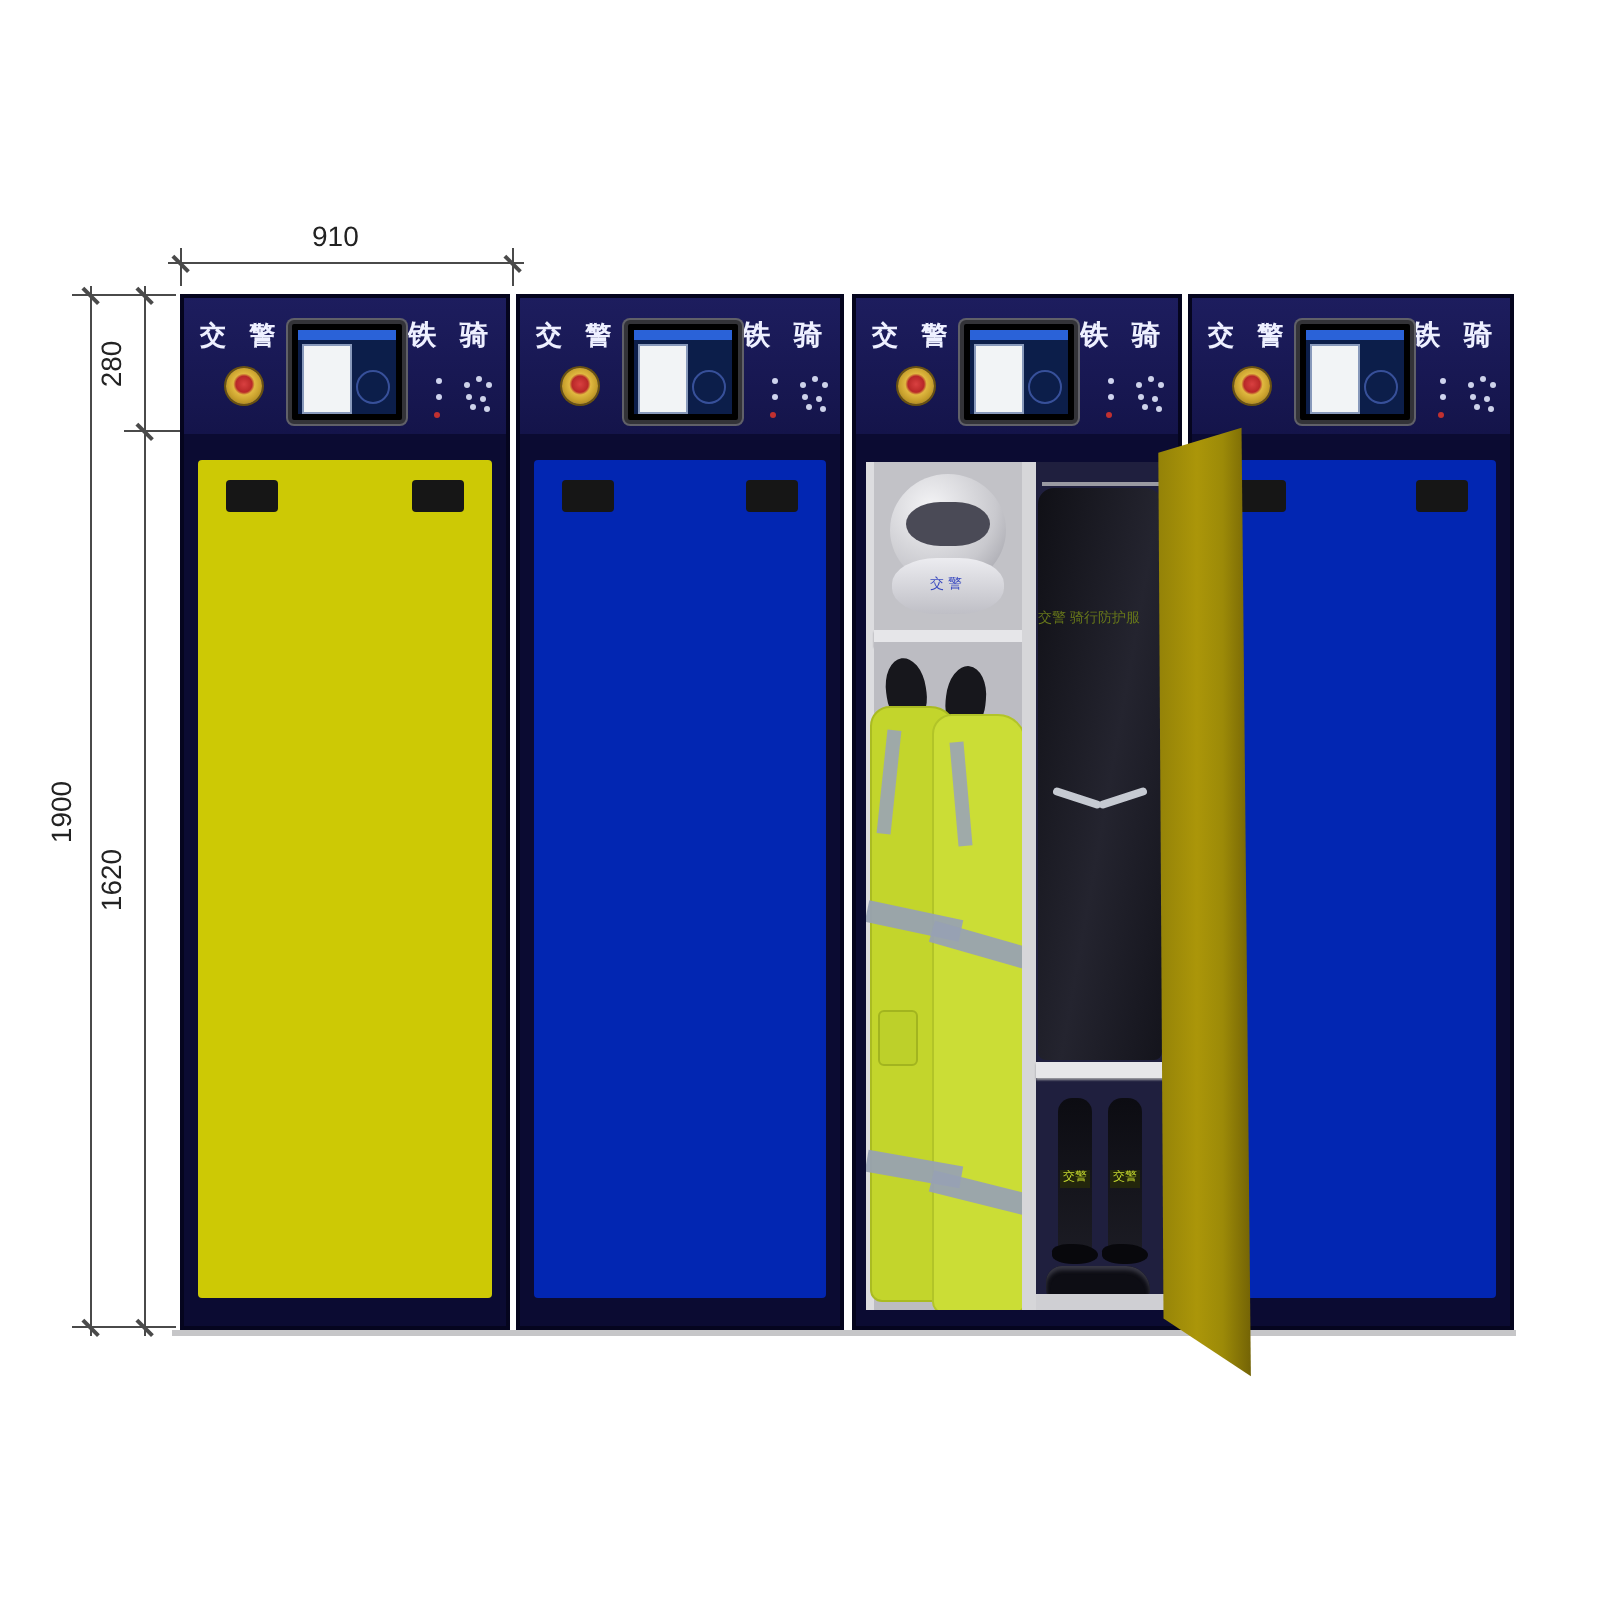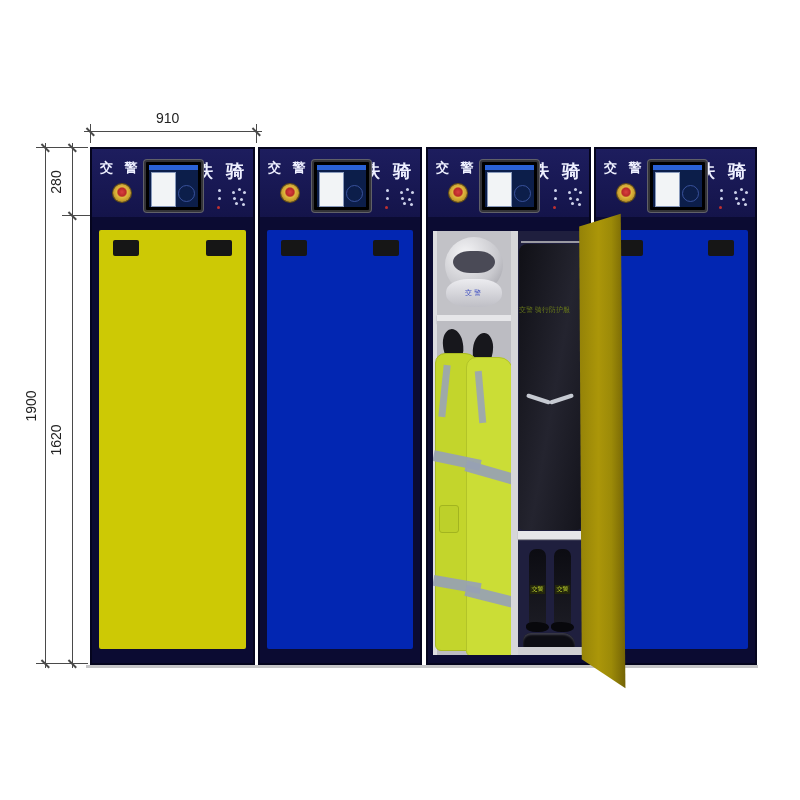--- a/index.html
+++ b/index.html
@@ -12,21 +12,21 @@
   .tick{width:11px;height:1.5px;transform:rotate(45deg);}
   .dimlabel{position:absolute;color:#222;font-size:14px;white-space:nowrap;}
   .rot{transform:rotate(-90deg);transform-origin:center;}
   
   .cab{position:absolute;top:147px;height:518px;background:#0b0b32;border:2px solid #05051e;
        box-sizing:border-box;}
   .cab-header{position:absolute;left:0;right:0;top:0;height:68px;
        background:linear-gradient(#1d1d5e,#14144a);border-bottom:3px solid #06062a;padding-left:31px;}
   .hl{position:absolute;left:8px;top:10px;color:#eef0ff;font-size:13px;font-weight:bold;
       letter-spacing:4px;white-space:nowrap;}
-  .hr{position:absolute;right:5px;top:10px;color:#eef0ff;font-size:18px;font-weight:bold;
+  .hr{position:absolute;right:5px;top:10px;color:#eef0ff;font-size:14px;font-weight:bold;
       letter-spacing:4px;white-space:nowrap;}
   .badge{position:absolute;left:21px;top:35px;width:18px;height:18px;border-radius:50%;
       background:radial-gradient(circle at 50% 45%,#d94040 0%,#b82828 30%,#e0b840 40%,#caa22e 60%,#8a6a14 100%);
       box-shadow:0 0 0 1px #6a5210;}
   .screen{position:absolute;left:52px;top:11px;width:59px;height:52px;background:#000;
       border:2px solid #333338;border-radius:3px;box-shadow:0 0 0 1px #606068;box-sizing:border-box;}
   .scr{position:absolute;inset:3px;background:#0c1e4a;overflow:hidden;}
   .scr-bar{position:absolute;top:0;left:0;right:0;height:5px;background:#2a62d8;}
   .scr-win{position:absolute;left:2px;top:7px;width:25px;height:35px;background:#f2f4f6;
       border:1px solid #8899bb;box-sizing:border-box;}

